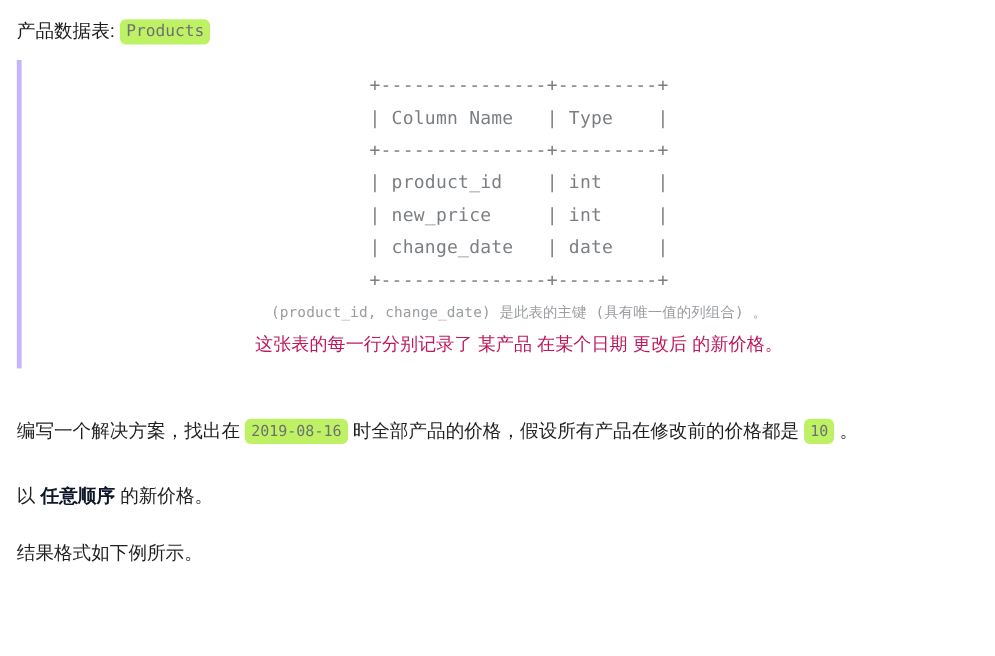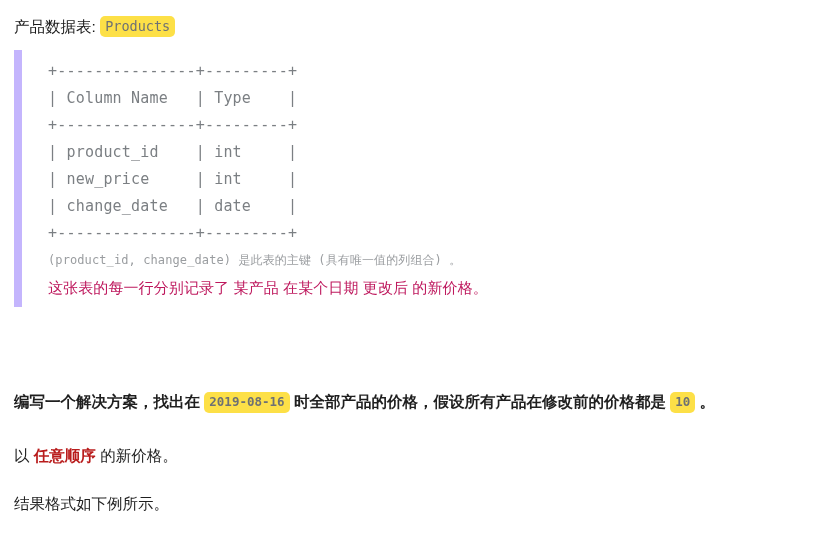--- a/index.html
+++ b/index.html
@@ -32,42 +32,43 @@
     white-space: nowrap;
     margin: 0 0 10px 0;
     display: block;
   }
   .title-text { display: inline; text-align: right; }
 
   
   .code-badge {
     display: inline-block;
     font-family: "DejaVu Sans Mono", "Liberation Mono", monospace;
-    background: #fde047;
+    background: #bef264;
     color: #6e7174;
     border-radius: 5px;
     padding: 1px 5px 2px 5px;
     font-size: 13.5px;
     line-height: 18px;
     vertical-align: 1px;
     letter-spacing: 0px;
   }
   .code-badge.small {
     font-size: 12.5px;
     padding: 1px 5px 2px 5px;
   }
 
   
   .quote {
     position: relative;
     margin: 0;
     padding: 8px 0 6px 26px;
-    border-left: 8px solid #c4b5fd;
+    border-left: 4px solid #c4b5fd;
     min-height: 240px;
     box-sizing: border-box;
+    text-align: center;
   }
   .pre-table {
     margin: 0;
     font-family: "DejaVu Sans Mono", "Liberation Mono", monospace;
     font-size: 15px;
     line-height: 27px;
     color: #7b7f83;
     white-space: pre;
     letter-spacing: 0.2px;
   }
@@ -87,24 +88,24 @@
   }
 
   
   .para {
     font-size: 15.5px;
     line-height: 30px;
     color: #1f1f1f;
     margin: 0;
     max-width: 815px;
   }
-  .para.p1 { margin-top: 80px; font-weight: bold; }
+  .para.p1 { margin-top: 38px; }
   .para.p2 { margin-top: 24px; }
   .para.p3 { margin-top: 18px; }
-  .bold { font-weight: bold; color: #b91c1c; }
+  .bold { font-weight: bold; color: #0f172a; }
 </style>
 </head>
 <body>
 
 <div class="page">
 
   <div class="title-line">
     <span class="title-text">产品数据表:</span>
     <span class="code-badge">Products</span>
   </div>

